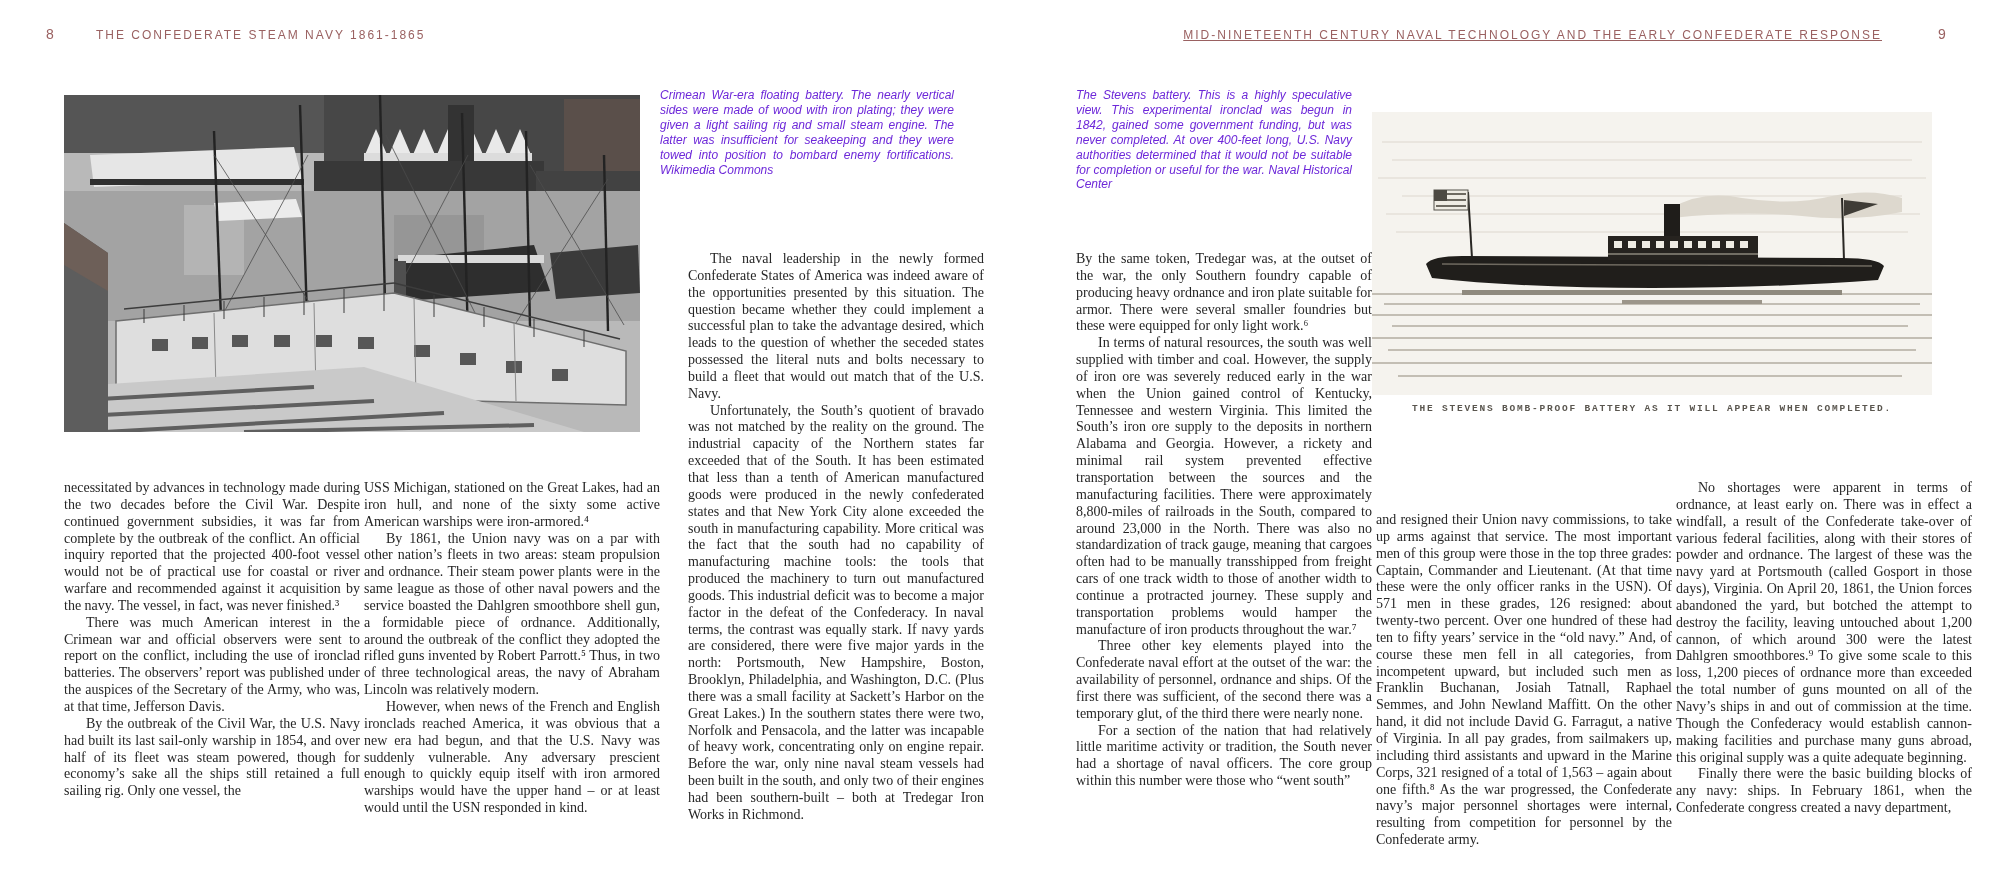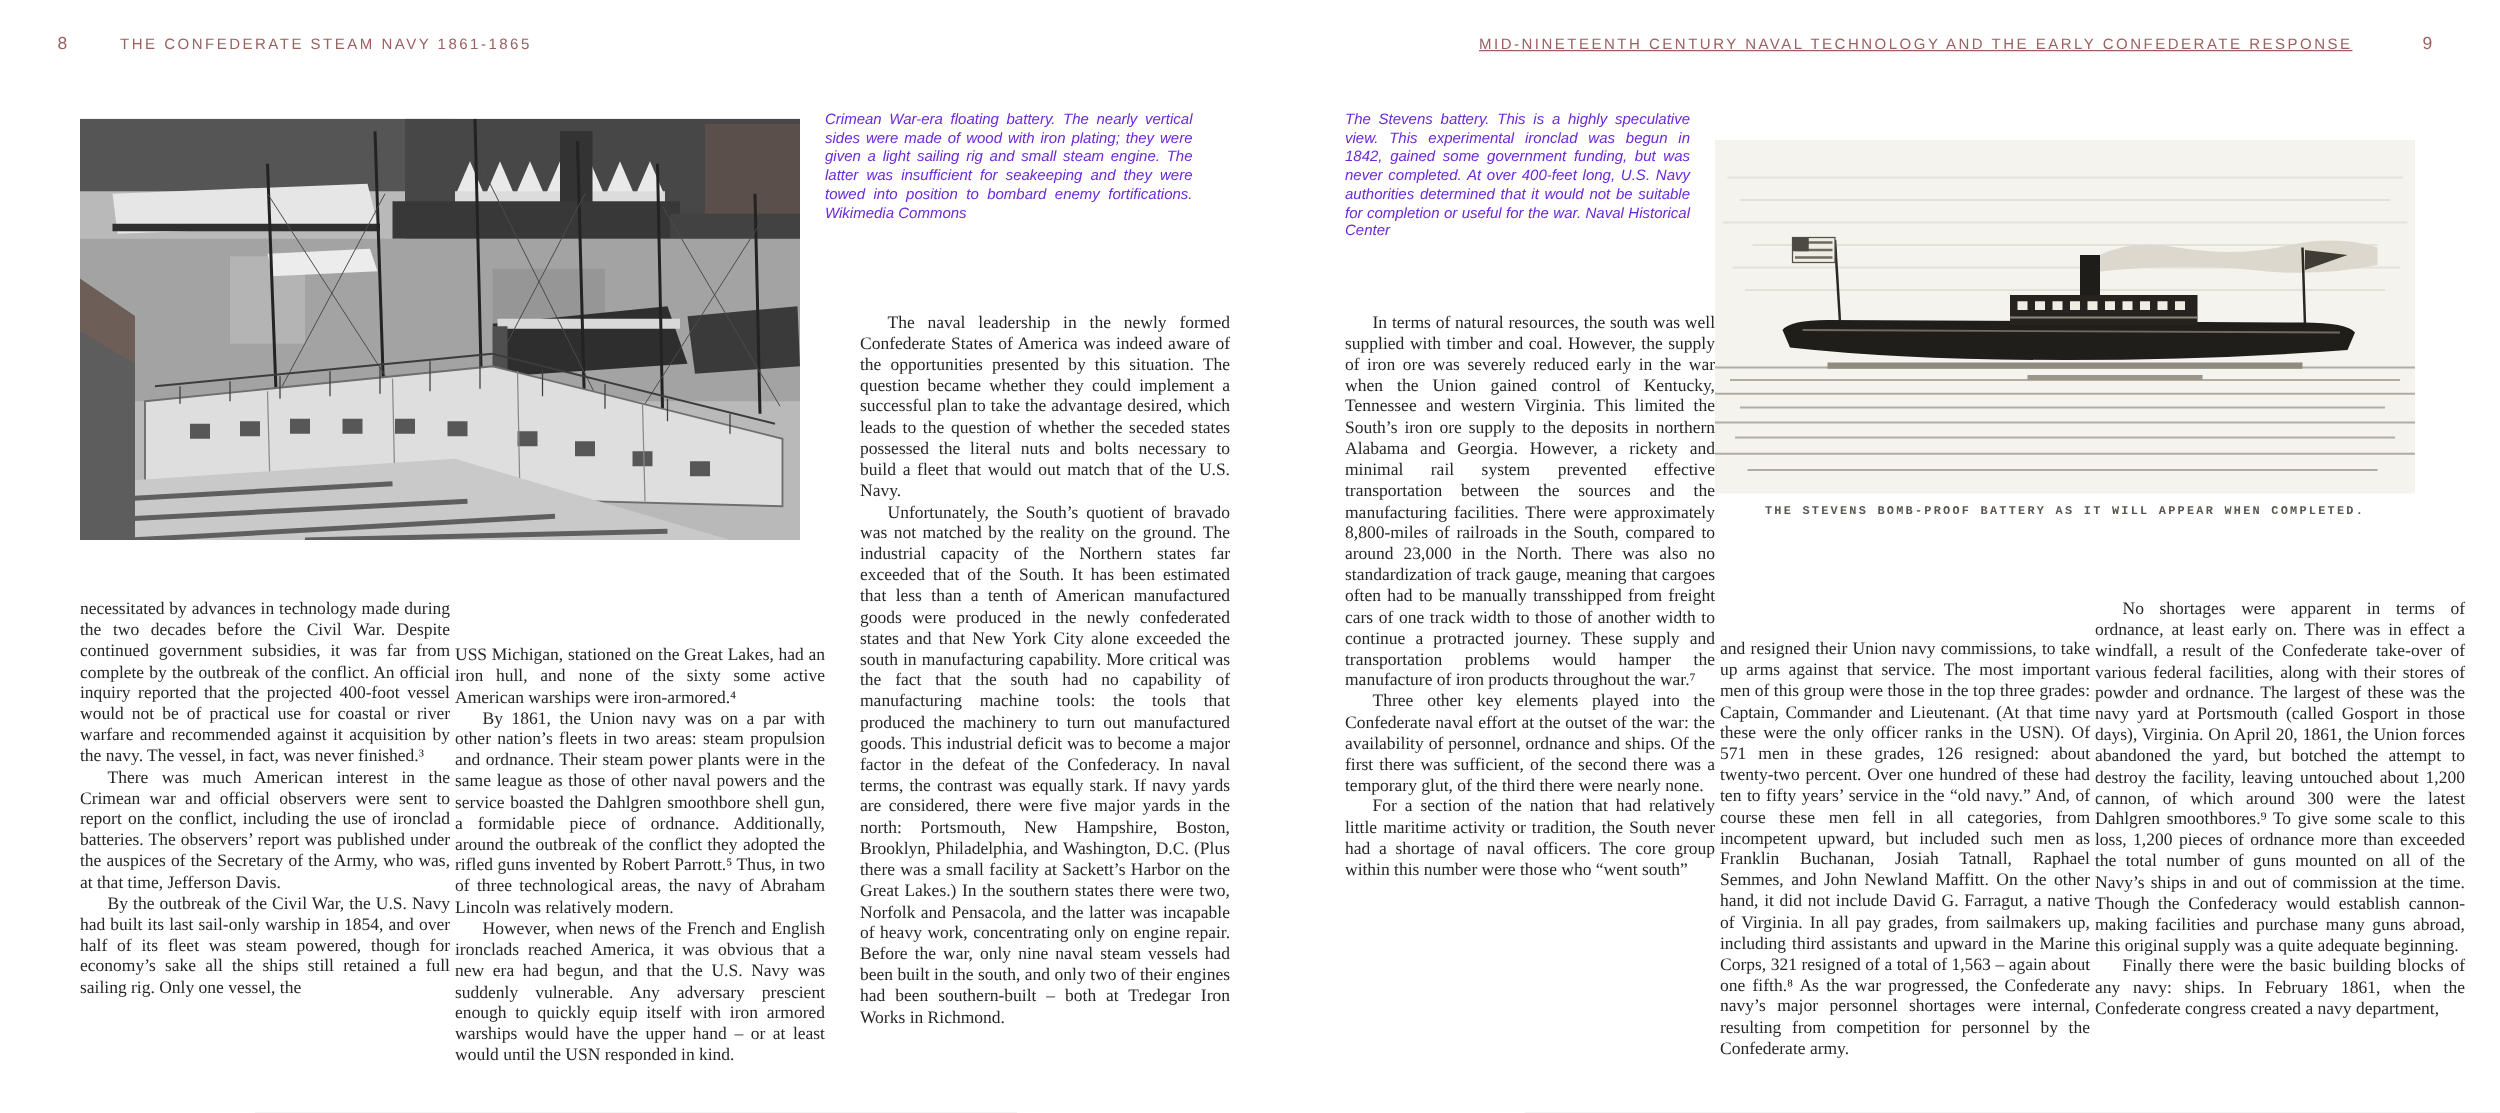--- a/index.html
+++ b/index.html
@@ -153,21 +153,21 @@
   </div>
 
   <div class="capt" style="left:660px; top:88px;">Crimean War-era floating battery. The nearly vertical sides were made of wood with iron plating; they were given a light sailing rig and small steam engine. The latter was insufficient for seakeeping and they were towed into position to bombard enemy fortifications. Wikimedia Commons</div>
 
   <div class="bodycol" style="left:64px; top:480px;">
     <p class="cont">necessitated by advances in technology made during the two decades before the Civil War. Despite continued government subsidies, it was far from complete by the outbreak of the conflict. An official inquiry reported that the projected 400-foot vessel would not be of practical use for coastal or river warfare and recommended against it acquisition by the navy. The vessel, in fact, was never finished.³</p>
     <p>There was much American interest in the Crimean war and official observers were sent to report on the conflict, including the use of ironclad batteries. The observers’ report was published under the auspices of the Secretary of the Army, who was, at that time, Jefferson Davis.</p>
     <p>By the outbreak of the Civil War, the U.S. Navy had built its last sail-only warship in 1854, and over half of its fleet was steam powered, though for economy’s sake all the ships still retained a full sailing rig. Only one vessel, the</p>
   </div>
 
-  <div class="bodycol" style="left:364px; top:480px;margin-top:37px;">
+  <div class="bodycol" style="left:364px; top:480px;">
     <p class="cont">USS Michigan, stationed on the Great Lakes, had an iron hull, and none of the sixty some active American warships were iron-armored.⁴</p>
     <p>By 1861, the Union navy was on a par with other nation’s fleets in two areas: steam propulsion and ordnance. Their steam power plants were in the same league as those of other naval powers and the service boasted the Dahlgren smoothbore shell gun, a formidable piece of ordnance. Additionally, around the outbreak of the conflict they adopted the rifled guns invented by Robert Parrott.⁵ Thus, in two of three technological areas, the navy of Abraham Lincoln was relatively modern.</p>
     <p>However, when news of the French and English ironclads reached America, it was obvious that a new era had begun, and that the U.S. Navy was suddenly vulnerable. Any adversary prescient enough to quickly equip itself with iron armored warships would have the upper hand – or at least would until the USN responded in kind.</p>
   </div>
 
   <div class="bodycol" style="left:688px; top:251px;">
     <p>The naval leadership in the newly formed Confederate States of America was indeed aware of the opportunities presented by this situation. The question became whether they could implement a successful plan to take the advantage desired, which leads to the question of whether the seceded states possessed the literal nuts and bolts necessary to build a fleet that would out match that of the U.S. Navy.</p>
     <p>Unfortunately, the South’s quotient of bravado was not matched by the reality on the ground. The industrial capacity of the Northern states far exceeded that of the South. It has been estimated that less than a tenth of American manufactured goods were produced in the newly confederated states and that New York City alone exceeded the south in manufacturing capability. More critical was the fact that the south had no capability of manufacturing machine tools: the tools that produced the machinery to turn out manufactured goods. This industrial deficit was to become a major factor in the defeat of the Confederacy. In naval terms, the contrast was equally stark. If navy yards are considered, there were five major yards in the north: Portsmouth, New Hampshire, Boston, Brooklyn, Philadelphia, and Washington, D.C. (Plus there was a small facility at Sackett’s Harbor on the Great Lakes.) In the southern states there were two, Norfolk and Pensacola, and the latter was incapable of heavy work, concentrating only on engine repair. Before the war, only nine naval steam vessels had been built in the south, and only two of their engines had been southern-built – both at Tredegar Iron Works in Richmond.</p>
   </div>
 
@@ -234,20 +234,21 @@
           <line x1="26" y1="264" x2="530" y2="264"></line>
       </g>
 
       <rect x="90" y="178" width="380" height="5" fill="#8f8a7e"></rect>
       <rect x="250" y="188" width="140" height="4" fill="#9c968a"></rect>
     </svg>
   </div>
   <div class="engcap" style="left:1382px; top:403px;">THE STEVENS BOMB-PROOF BATTERY AS IT WILL APPEAR WHEN COMPLETED.</div>
 
   <div class="bodycol" style="left:1076px; top:251px;">
+    <p class="cont">By the same token, Tredegar was, at the outset of the war, the only Southern foundry capable of producing heavy ordnance and iron plate suitable for armor. There were several smaller foundries but these were equipped for only light work.⁶</p>
     <p>In terms of natural resources, the south was well supplied with timber and coal. However, the supply of iron ore was severely reduced early in the war when the Union gained control of Kentucky, Tennessee and western Virginia. This limited the South’s iron ore supply to the deposits in northern Alabama and Georgia. However, a rickety and minimal rail system prevented effective transportation between the sources and the manufacturing facilities. There were approximately 8,800-miles of railroads in the South, compared to around 23,000 in the North. There was also no standardization of track gauge, meaning that cargoes often had to be manually transshipped from freight cars of one track width to those of another width to continue a protracted journey. These supply and transportation problems would hamper the manufacture of iron products throughout the war.⁷</p>
     <p>Three other key elements played into the Confederate naval effort at the outset of the war: the availability of personnel, ordnance and ships. Of the first there was sufficient, of the second there was a temporary glut, of the third there were nearly none.</p>
     <p>For a section of the nation that had relatively little maritime activity or tradition, the South never had a shortage of naval officers. The core group within this number were those who “went south”</p>
   </div>
 
   <div class="bodycol" style="left:1376px; top:480px;margin-top:32px;">
     <p class="cont">and resigned their Union navy commissions, to take up arms against that service. The most important men of this group were those in the top three grades: Captain, Commander and Lieutenant. (At that time these were the only officer ranks in the USN). Of 571 men in these grades, 126 resigned: about twenty-two percent. Over one hundred of these had ten to fifty years’ service in the “old navy.” And, of course these men fell in all categories, from incompetent upward, but included such men as Franklin Buchanan, Josiah Tatnall, Raphael Semmes, and John Newland Maffitt. On the other hand, it did not include David G. Farragut, a native of Virginia. In all pay grades, from sailmakers up, including third assistants and upward in the Marine Corps, 321 resigned of a total of 1,563 – again about one fifth.⁸ As the war progressed, the Confederate navy’s major personnel shortages were internal, resulting from competition for personnel by the Confederate army.</p>
   </div>
 
   <div class="bodycol" style="left:1676px; top:480px;">

